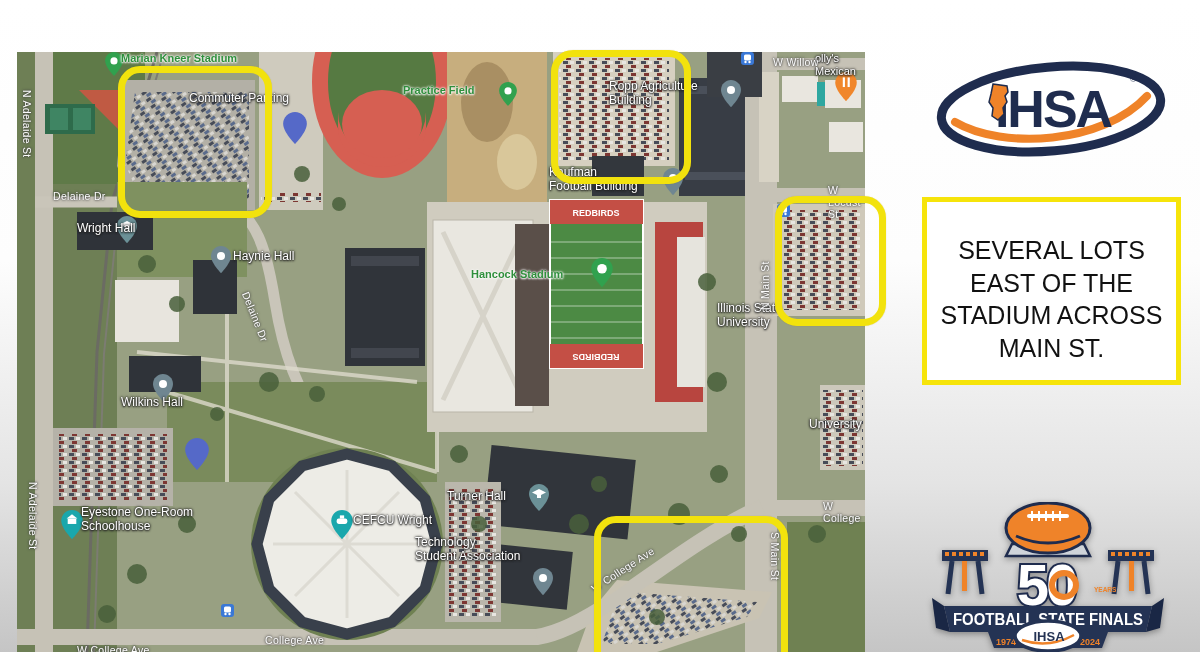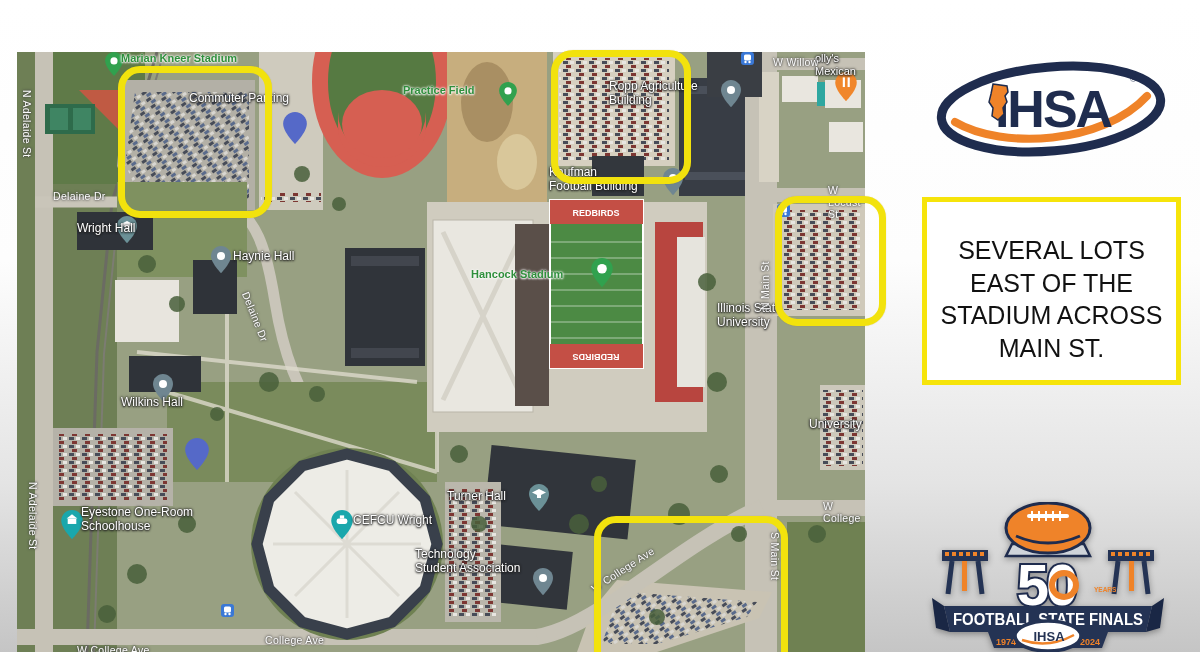--- a/index.html
+++ b/index.html
@@ -190,21 +190,21 @@
 University</div>
     <div class="mlabel" style="left:792px;top:366px;width:120px;">University</div>
     <div class="mlabel tiny" style="left:822px;top:224px;margin-left:44px;">Nor</div>
     <div class="mlabel" style="left:26px;top:170px;margin-left:34px;">Wright Hall</div>
     <div class="mlabel" style="left:216px;top:198px;">Haynie Hall</div>
     <div class="mlabel" style="left:104px;top:344px;">Wilkins Hall</div>
     <div class="mlabel" style="left:64px;top:454px;">Eyestone One-Room
 Schoolhouse</div>
     <div class="mlabel" style="left:336px;top:462px;">CEFCU Wright</div>
     <div class="mlabel" style="left:430px;top:438px;">Turner Hall</div>
-    <div class="mlabel center" style="left:398px;top:484px;width:140px;margin-top:12px;">Technology
+    <div class="mlabel center" style="left:398px;top:484px;width:140px;">Technology
 Student Association</div>
     <div class="mlabel center" style="left:798px;top:0px;width:60px;font-size:11px;">olly's
 Mexican</div>
 
     <div class="mlabel street" style="left:756px;top:4px;text-align:center;">W Willow</div>
     <div class="mlabel street" style="left:800px;top:132px;padding-left:11px;">W Locust St</div>
     <div class="mlabel street vert" style="left:4px;top:38px;">N Adelaide St</div>
     <div class="mlabel street vert" style="left:10px;top:430px;">N Adelaide St</div>
     <div class="mlabel street" style="left:36px;top:138px;">Delaine Dr</div>
     <div class="mlabel street" style="left:234px;top:238px;transform:rotate(68deg);transform-origin:left top;">Delaine Dr</div>

